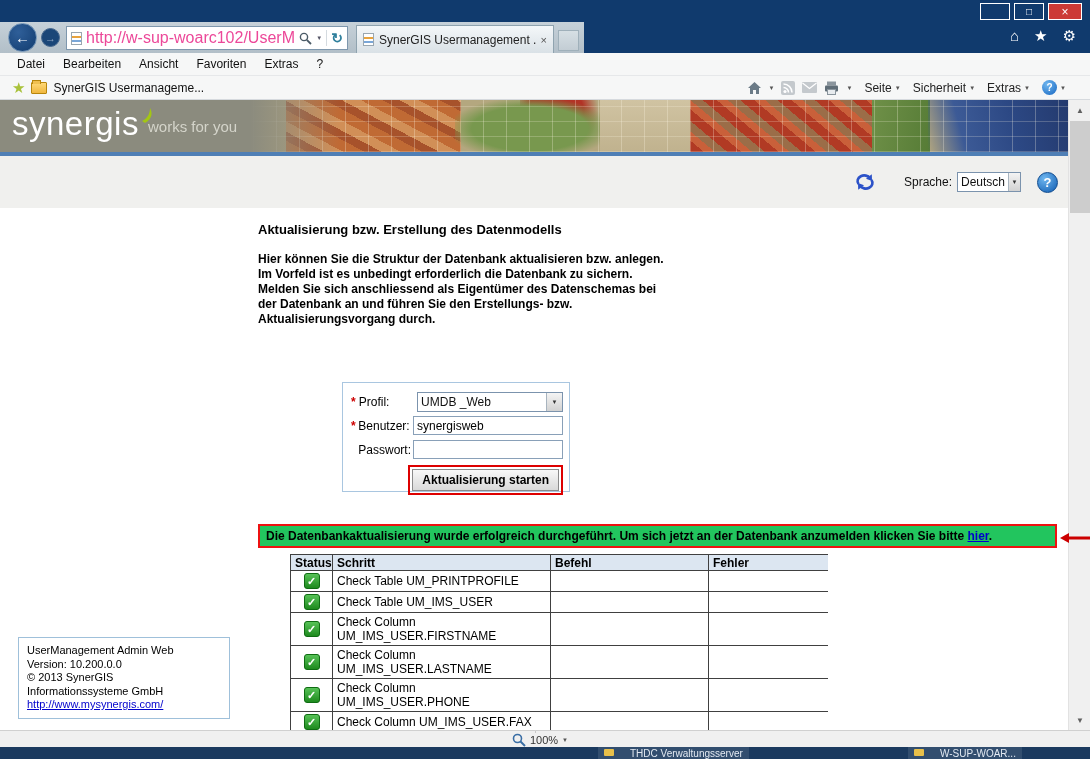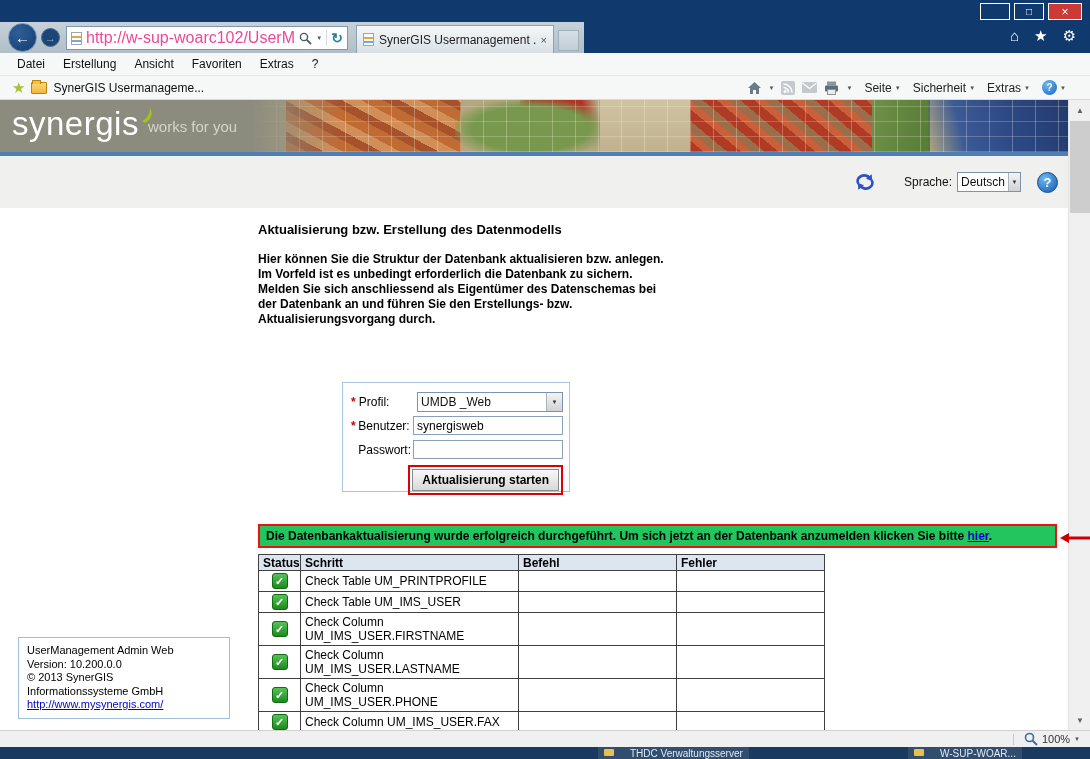--- a/index.html
+++ b/index.html
@@ -125,21 +125,21 @@
                background:linear-gradient(#f8f8f8,#d9d9d9); border:1px solid #8a8a8a;
                font-family:"Liberation Sans", sans-serif; }
 
   .success-box { position:absolute; left:0; top:316px; width:799px; border:2px solid #ee1111;
                  background:#22c55e; padding:3px 6px; font-size:12px; font-weight:bold; color:#000;
                  white-space:nowrap; overflow:hidden; }
   .success-box a { color:#0000cc; text-decoration:underline; }
   .annot-arrow { position:absolute; left:801px; top:322px; z-index:10; }
 
   .table-clip { position:absolute; left:0; top:346px; width:570px; height:176px; overflow:hidden; }
-  .result-table { border-collapse:collapse; table-layout:fixed; width:566px; font-size:12px; }
+  .result-table { border-collapse:collapse; table-layout:fixed; width:566px; font-size:12px;margin-left:32px; }
   .result-table th, .result-table td { border:1px solid #404040; }
   .result-table th { background:#dce6f1; font-weight:bold; text-align:left; padding:0 4px; height:16px; }
   .result-table td { padding:2px 4px; vertical-align:middle; color:#000; }
   .c-status { width:42px; text-align:center; }
   .c-schritt { width:218px; }
   .c-befehl { width:158px; }
   .c-fehler { width:148px; }
   .check { width:16px; height:16px; border-radius:3px; margin:0 auto;
            background:linear-gradient(#57c257,#1e8a1e); border:1px solid #0f6c12;
            color:#fff; font-size:11px; font-weight:bold;
@@ -153,21 +153,21 @@
   .scrollbar { position:absolute; left:1068px; top:100px; width:22px; height:630px;
                background:#f0f0f0; border-left:1px solid #e2e2e2; z-index:1; }
   .sb-btn { position:absolute; left:0; width:22px; height:20px; background:#f0f0f0;
             display:flex; align-items:center; justify-content:center; font-size:8px; color:#606060; }
   .sb-up { top:0; } .sb-down { bottom:0; }
   .sb-thumb { position:absolute; left:1px; top:21px; width:20px; height:92px; background:#cdcdcd; }
 
   
   .statusbar { position:absolute; top:730px; left:0; width:1090px; height:17px; background:#f0f0f0;
                border-top:1px solid #d0d0d0; display:flex; align-items:center;
-               justify-content:flex-end; padding-right:10px; font-size:11px; color:#333; z-index:4; }
+               justify-content:flex-end; padding-right:10px; font-size:11px; color:#333; z-index:4;flex-direction:column; }
   .sb-sep { width:1px; height:11px; background:#c8c8c8; margin-right:10px; }
   .zoom-ctl { display:flex; align-items:center; gap:4px; }
   .zoom-caret { font-size:6px; color:#555; }
 
   .taskbar { position:absolute; top:747px; left:0; width:1090px; height:12px; background:#1b3a5f; z-index:5; }
   .task-item { position:absolute; top:0; height:12px; display:flex; gap:16px; align-items:flex-start;
                color:#e2e9f2; font-size:10px; line-height:11px; padding:1px 6px;
                background:rgba(255,255,255,.10); white-space:nowrap; overflow:hidden; }
   .t1 { left:598px; } .t2 { left:908px; }
   .tfolder { width:10px; height:7px; background:#e8c04a; border-radius:1px; margin-top:1px; flex:0 0 10px; }
@@ -218,21 +218,21 @@
   <div class="newtab"></div>
   <div class="win-icons">
     <span>⌂</span>
     <span>★</span>
     <span>⚙</span>
   </div>
 </div>
 
 <div class="menubar">
   <span class="menu-item">Datei</span>
-  <span class="menu-item">Erstellung</span>
+  <span class="menu-item">Bearbeiten</span>
   <span class="menu-item">Ansicht</span>
   <span class="menu-item">Favoriten</span>
   <span class="menu-item">Extras</span>
   <span class="menu-item">?</span>
 </div>
 
 <div class="favbar">
   <span class="fav-star">★</span>
   <span class="folder"></span>
   <span class="fav-label">SynerGIS Usermanageme...</span>

